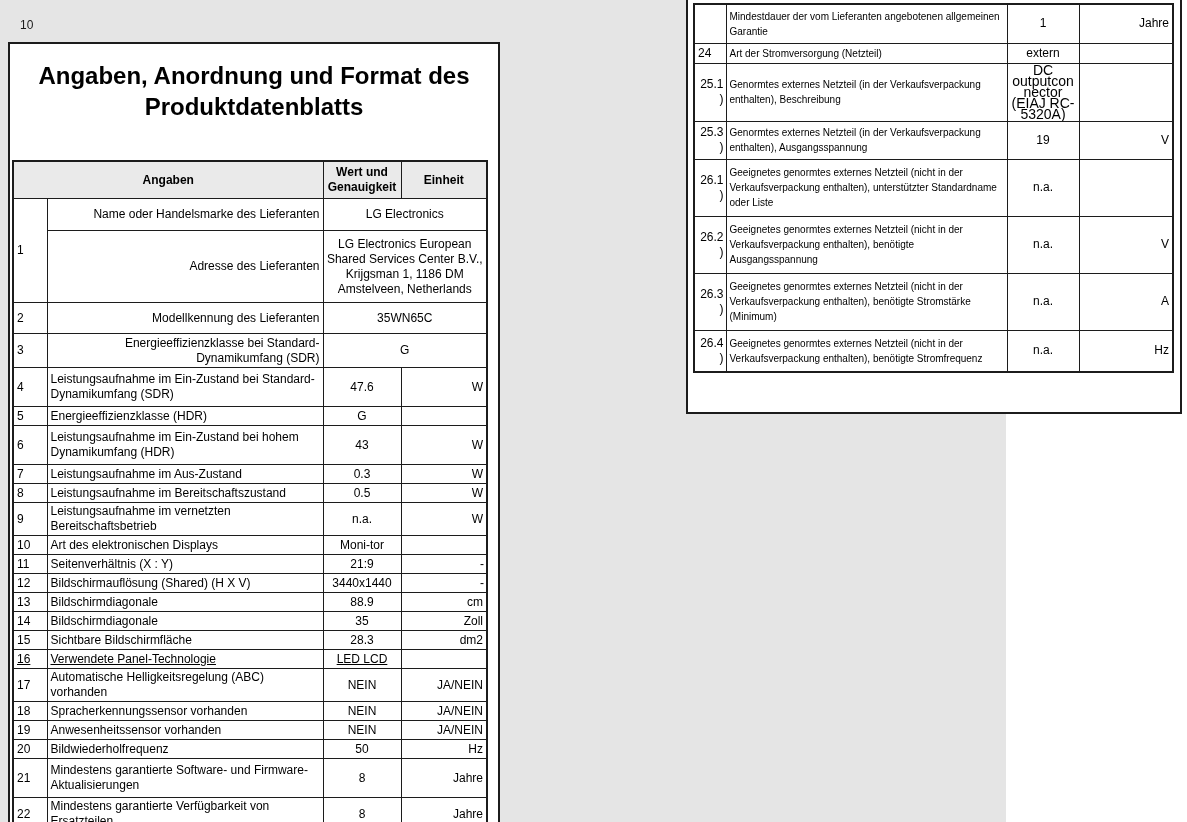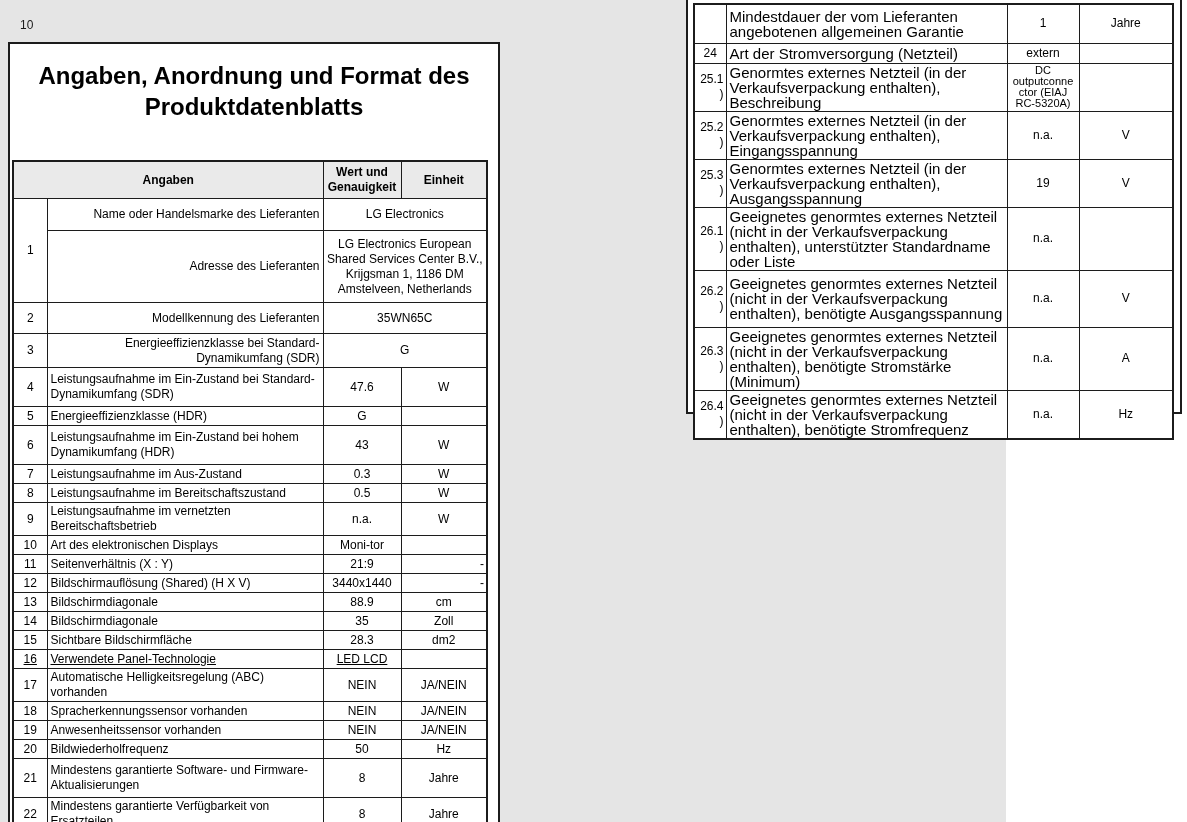--- a/index.html
+++ b/index.html
@@ -47,29 +47,29 @@
     vertical-align: middle;
     overflow: hidden;
     word-wrap: break-word;
   }
   table.spec th {
     background: #eaeaea;
     font-weight: bold; text-align: center;
     font-size: 12px; line-height: 15px;
     height: 34px; padding: 1px 2px;
   }
-  td.c-num   { text-align: center; }
+  td.c-num   { text-align: left; }
   td.c-num.r { text-align: right; padding-right: 2px; }
   td.c-label { text-align: left; }
   td.c-label.center { text-align: right; }
   td.c-value { text-align: center; }
-  td.c-value.small { font-size: 11px; line-height: 11px; }
-  td.c-unit  { text-align: center; }
+  td.c-value.small { font-size: 14px; line-height: 11px; }
+  td.c-unit  { text-align: right; }
   td.c-unit.right { text-align: right; padding-right: 2px; }
-  #right-table td.c-label { font-size: 15px; }
+  #right-table td.c-label { font-size: 10px; }
 </style>
 </head>
 <body>
 
 <div class="canvas">
 
   <div class="page-num">10</div>
 
   <div class="page-box" id="page-left">
     <div class="doc-title">
@@ -249,26 +249,20 @@
             <td class="c-label">Art der Stromversorgung (Netzteil)</td>
             <td class="c-value">extern</td>
             <td class="c-unit"></td>
           </tr>
           <tr style="height: 46px;">
             <td class="c-num r">25.1)</td>
             <td class="c-label">Genormtes externes Netzteil (in der Verkaufsverpackung enthalten), Beschreibung</td>
             <td class="c-value small">DC outputconnector (EIAJ RC-5320A)</td>
             <td class="c-unit"></td>
           </tr>
-          <tr style="height: 39px;">
-            <td class="c-num r">25.2)</td>
-            <td class="c-label">Genormtes externes Netzteil (in der Verkaufsverpackung enthalten), Eingangsspannung</td>
-            <td class="c-value">n.a.</td>
-            <td class="c-unit">V</td>
-          </tr>
           <tr style="height: 38px;">
             <td class="c-num r">25.3)</td>
             <td class="c-label">Genormtes externes Netzteil (in der Verkaufsverpackung enthalten), Ausgangsspannung</td>
             <td class="c-value">19</td>
             <td class="c-unit">V</td>
           </tr>
           <tr style="height: 57px;">
             <td class="c-num r">26.1)</td>
             <td class="c-label">Geeignetes genormtes externes Netzteil (nicht in der Verkaufsverpackung enthalten), unterstützter Standardname oder Liste</td>
             <td class="c-value">n.a.</td>

